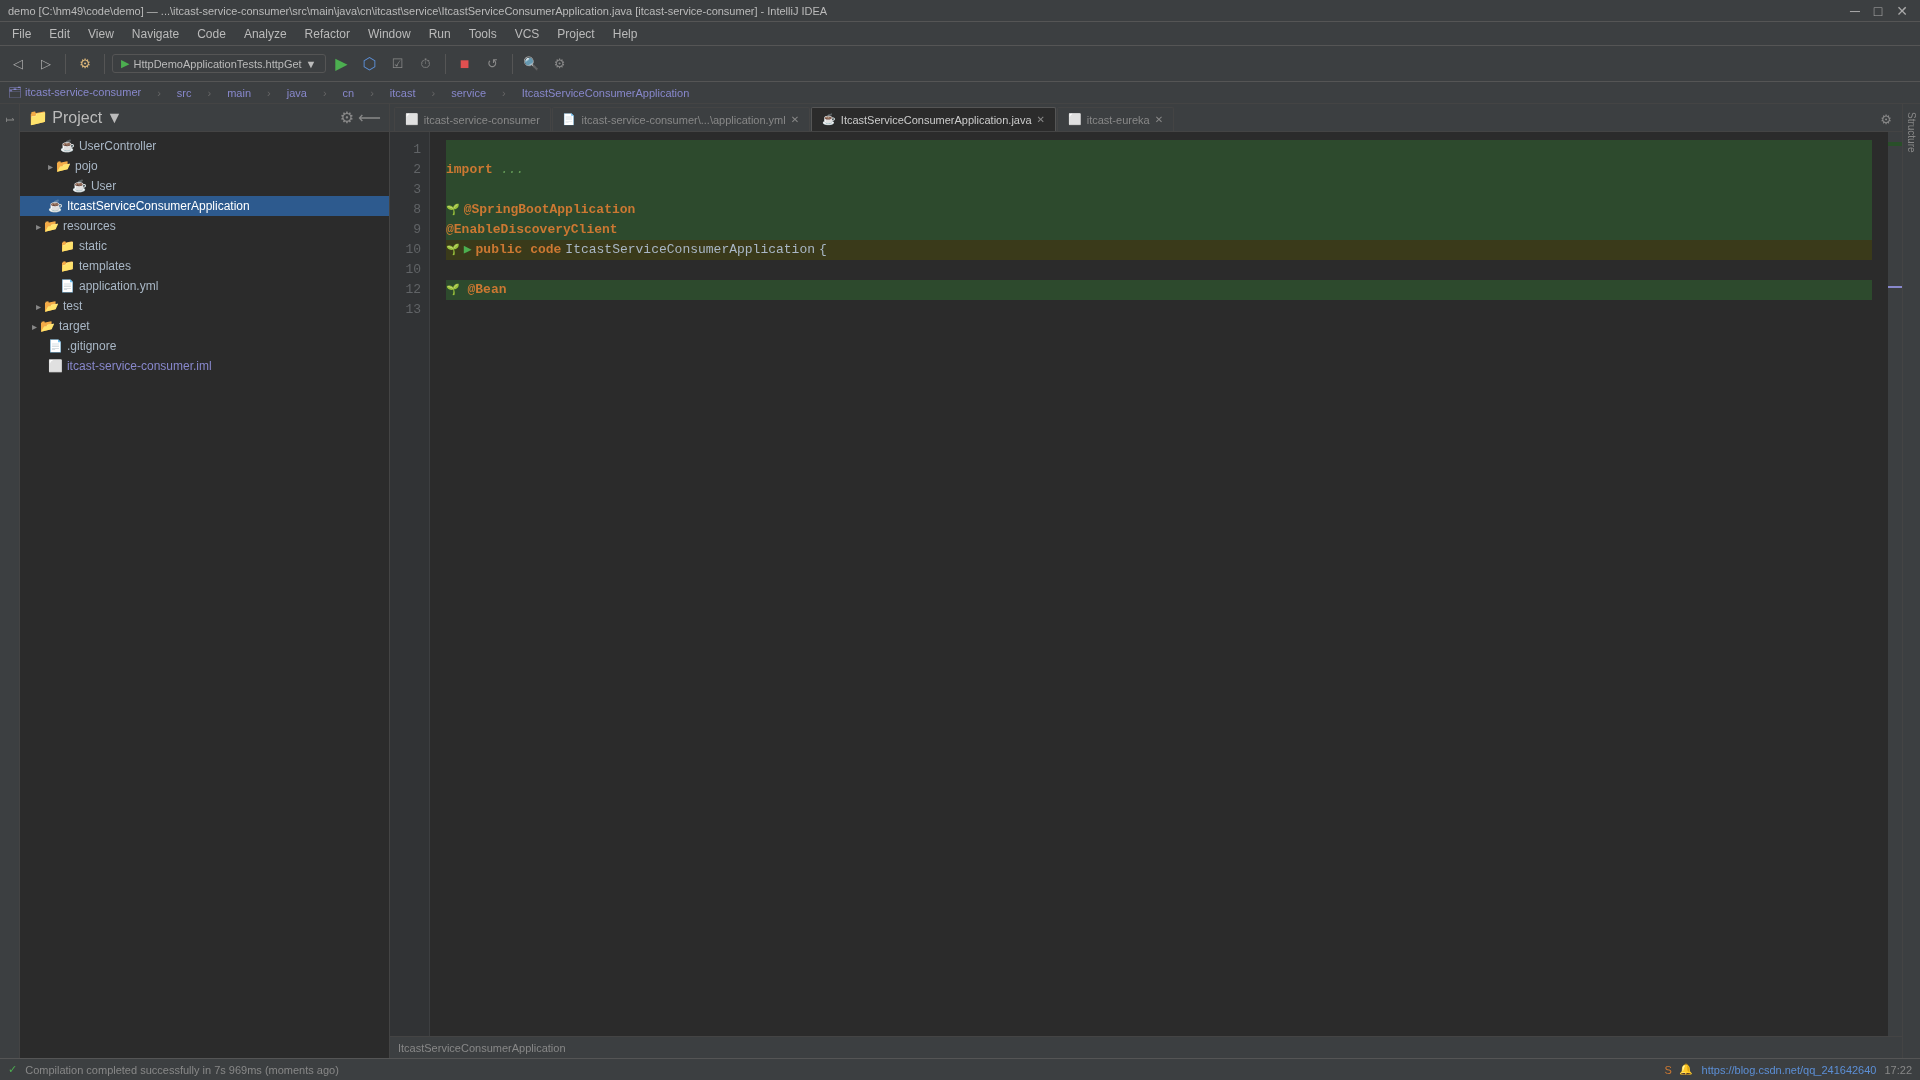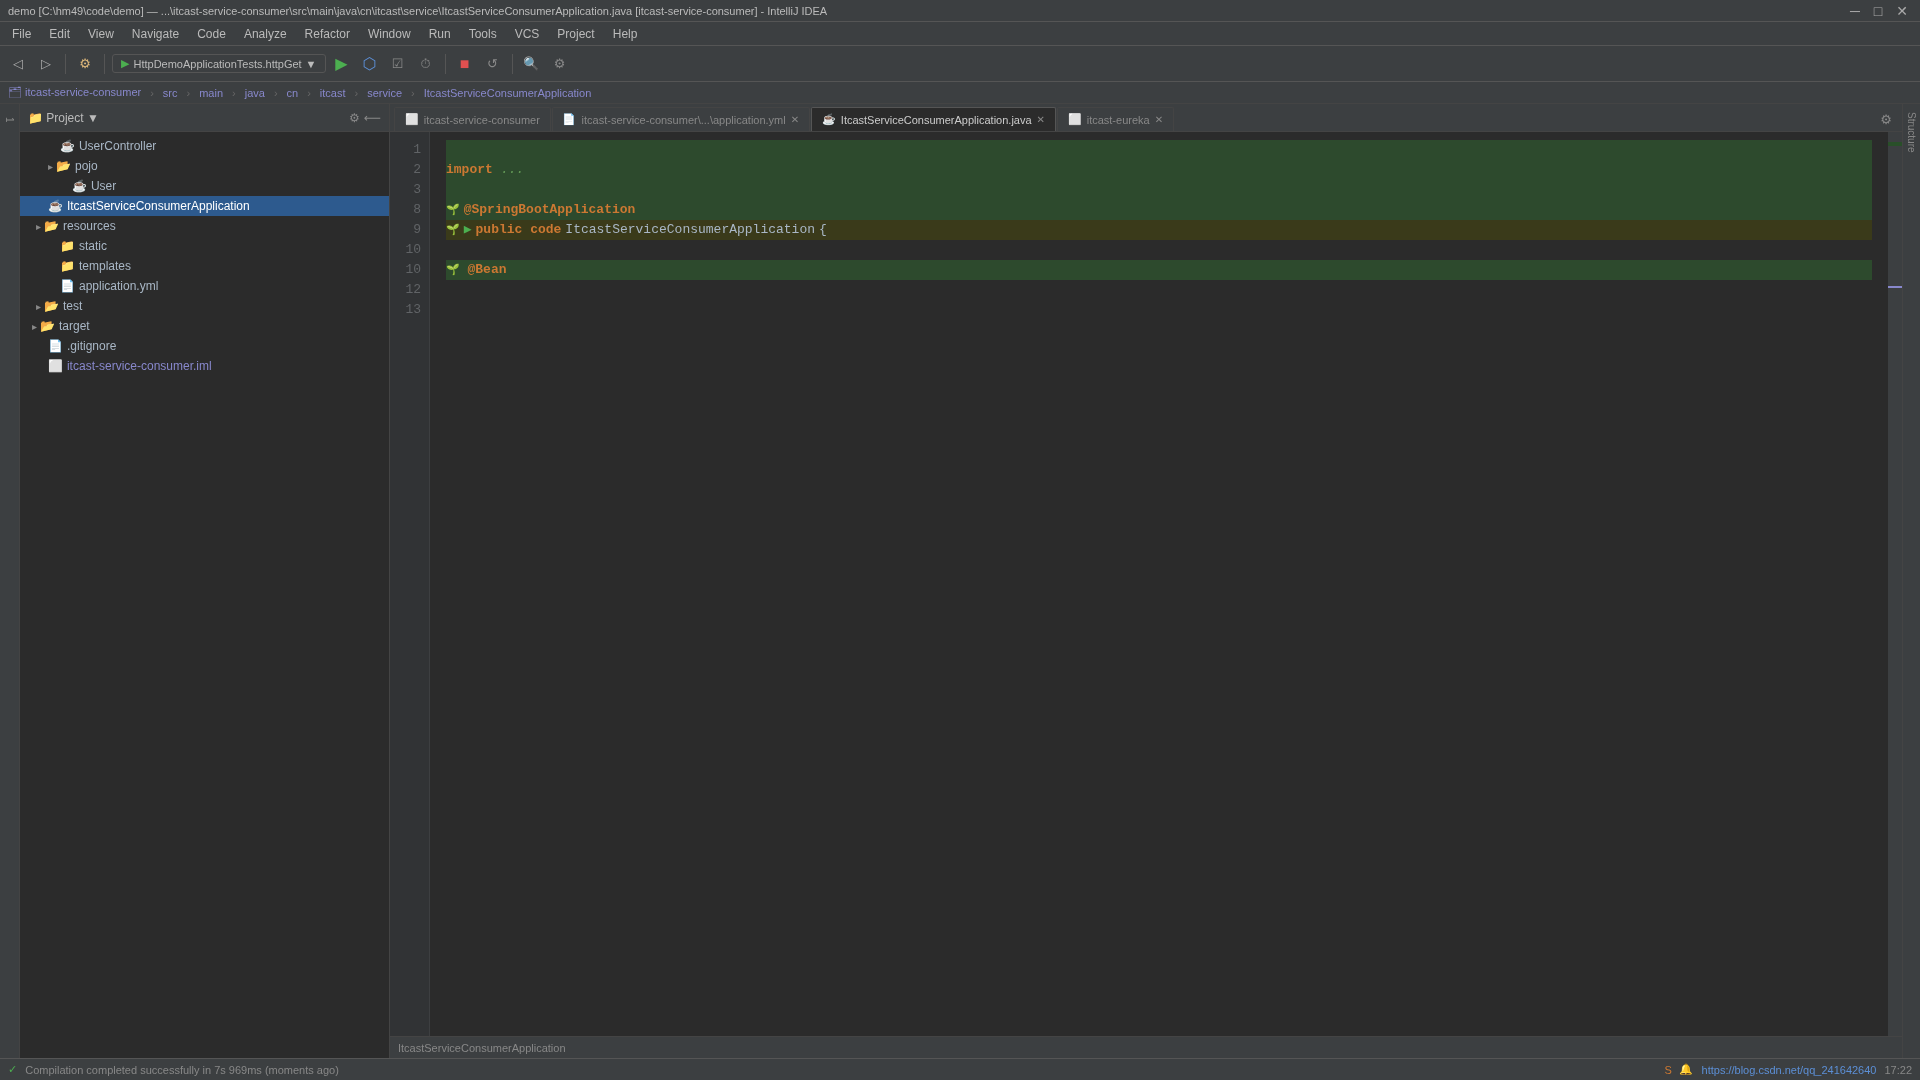--- a/index.html
+++ b/index.html
@@ -74,21 +74,21 @@
     .stop-btn { color: #e05050; font-size: 16px; cursor: pointer; }
 
     
     #breadcrumb {
       height: 22px;
       background: #3c3f41;
       display: flex;
       align-items: center;
       padding: 0 8px;
       border-bottom: 1px solid #444;
-      gap: 9px;
+      gap: 16px;
       font-size: 11px;
       color: #888;
     }
     .breadcrumb-item { color: #8888cc; cursor: pointer; }
     .breadcrumb-sep { color: #666; }
 
     
     #main-layout {
       display: flex;
       height: calc(1080px - 22px - 24px - 36px - 22px - 22px);
@@ -116,21 +116,21 @@
     }
     #project-header {
       height: 28px;
       background: #3c3f41;
       display: flex;
       align-items: center;
       justify-content: space-between;
       padding: 0 8px;
       border-bottom: 1px solid #444;
     }
-    #project-header span { font-size: 12px; color: #bbb; }
+    #project-header span { font-size: 16px; color: #bbb; }
     #project-tree { flex: 1; overflow: auto; padding: 4px 0; }
     .tree-item {
       display: flex;
       align-items: center;
       height: 20px;
       padding-left: 8px;
       cursor: pointer;
       white-space: nowrap;
       font-size: 12px;
     }
@@ -478,20 +478,23 @@
           <span class="import-kw">import</span>
           <span> <span class="comment">...</span></span>
         </div>
         <div class="code-line green-bg-line">&nbsp;</div>
         <div class="code-line green-bg-line">
           <span class="annotation" style="color:#bbb;display:inline-flex;align-items:center;gap:4px;">
             <span style="color:#4CAF50;font-size:11px;">🌱</span>
             <span class="kw">@SpringBootApplication</span>
           </span>
         </div>
+        <div class="code-line green-bg-line">
+          <span class="kw">@EnableDiscoveryClient</span>
+        </div>
         <div class="code-line yellow-bg-line" style="display:flex;align-items:center;gap:4px;">
           <span style="color:#4CAF50;font-size:11px;">🌱</span>
           <span style="color:#4CAF50;">▶</span>
           <span class="kw">public code</span>
           <span style="color:#a9b7c6;"> ItcastServiceConsumerApplication </span>
           <span style="color:#a9b7c6;">{</span>
         </div>
         <div class="code-line">&nbsp;</div>
         <div class="code-line green-bg-line">
           <span style="color:#4CAF50;font-size:11px;">🌱</span>

